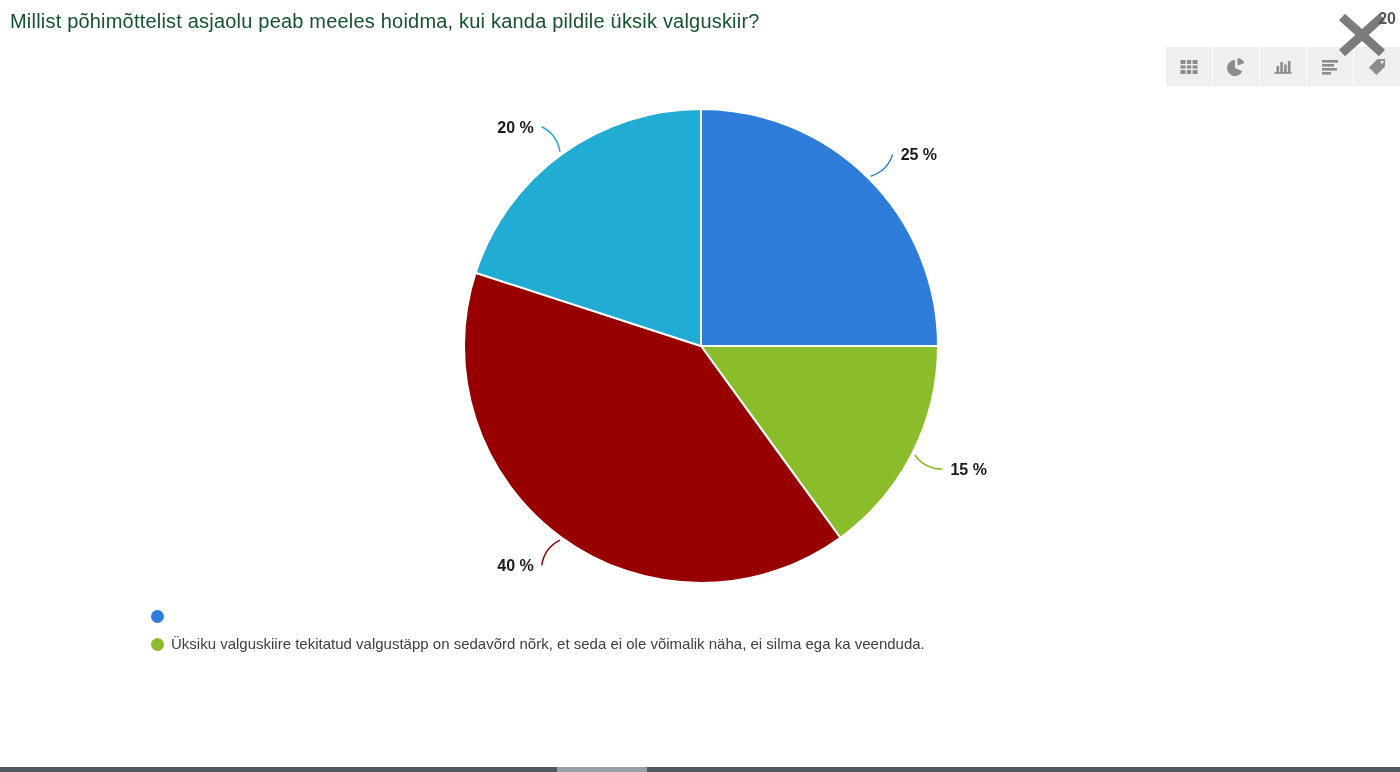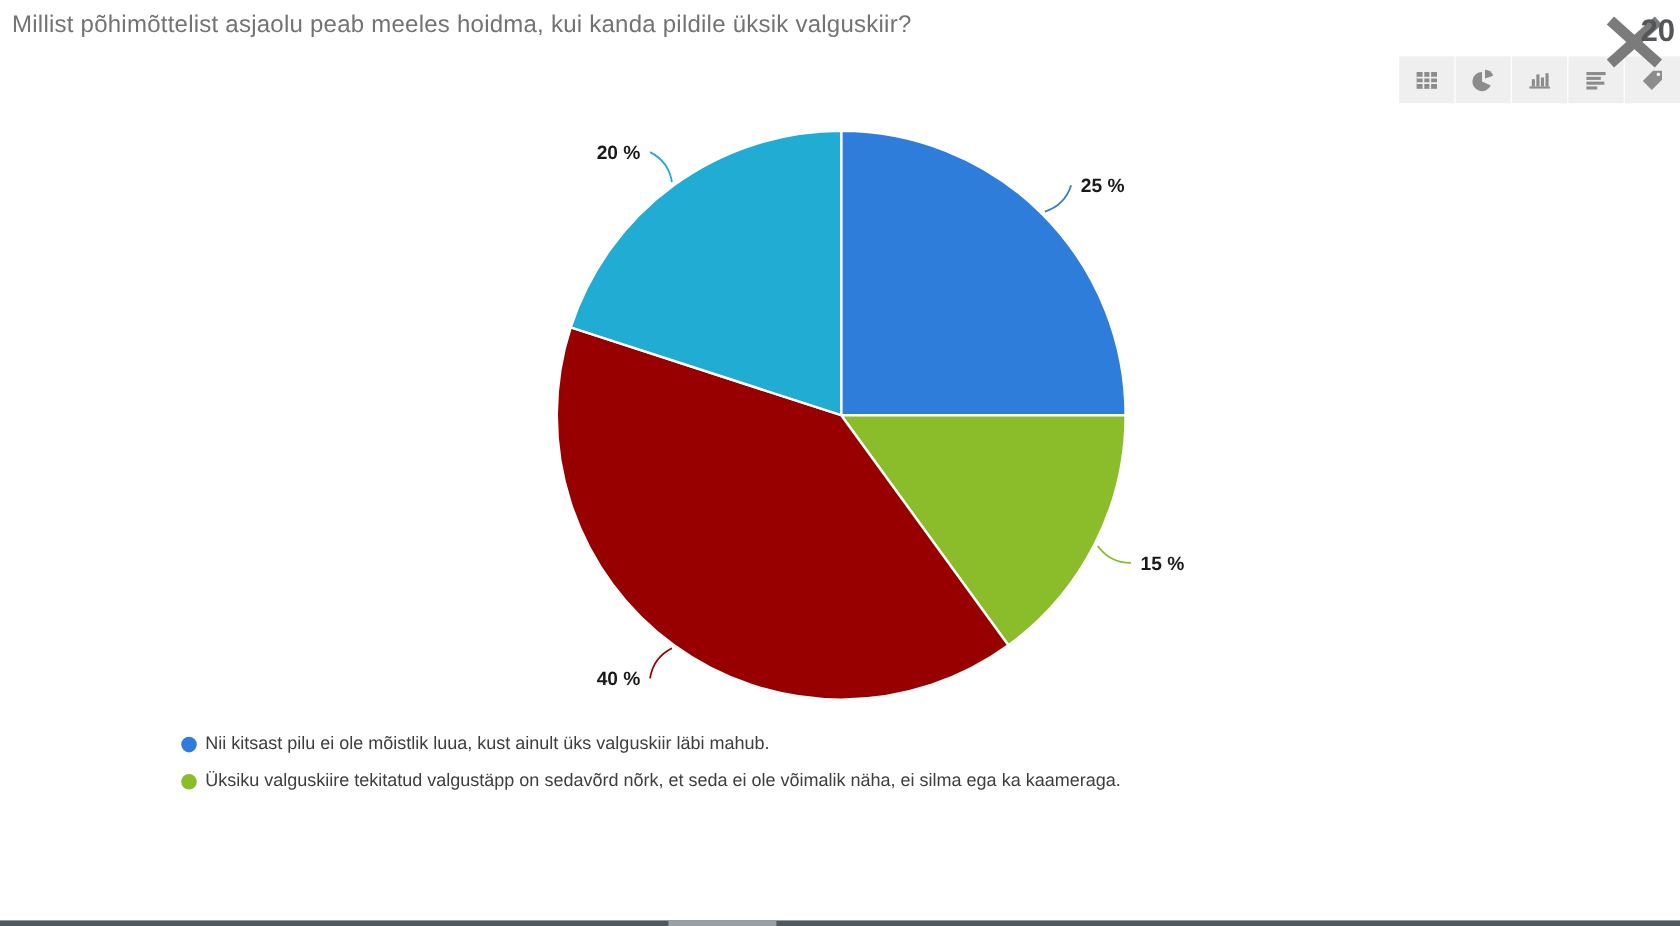--- a/index.html
+++ b/index.html
@@ -3,25 +3,25 @@
 <meta charset="utf-8">
 <style>
   html,body{margin:0;padding:0;}
   body{
     width:1400px;height:772px;position:relative;overflow:hidden;
     background:#ffffff;font-family:"Liberation Sans",sans-serif;
   }
   
   .question-title{
     position:absolute;left:10px;top:10px;max-width:1150px;
-    font-size:20px;font-weight:300;color:#737373;letter-spacing:.2px;
+    font-size:20px;font-weight:300;color:#14532d;letter-spacing:.2px;
   }
   .count-badge{
     position:absolute;top:10px;right:4px;z-index:4;
-    font-size:26px;font-weight:bold;color:#55565a;
+    font-size:16px;font-weight:bold;color:#55565a;
   }
   .close-btn{
     position:absolute;top:12px;right:12px;width:52px;height:46px;z-index:3;cursor:pointer;
   }
   
   .toolbar{
     position:absolute;top:47px;right:0;display:flex;gap:1px;z-index:2;
   }
   .toolbar .tb-btn{
     width:46px;height:39px;background:#efefef;border:0;padding:0;
@@ -105,23 +105,22 @@
     <text x="950.4627680550477" y="475.03142542941714" text-anchor="start" class="slice-label">15 %</text>
     <path d="M 559.9315394498065 540.1640786499875 Q 544.3487320842736 548.0015600444593 541.7101966287398 565.2436054756108" fill="none" stroke="#980000" stroke-width="1.5"></path>
     <text x="533.7101966287398" y="571.2436054756108" text-anchor="end" class="slice-label">40 %</text>
     <path d="M 559.9315394498065 151.83592135001263 Q 557.2930039942727 134.59387591886116 541.7101966287397 126.75639452438926" fill="none" stroke="#21ACD3" stroke-width="1.5"></path>
     <text x="533.7101966287397" y="132.75639452438926" text-anchor="end" class="slice-label">20 %</text>
   </svg>
 
 <div id="legend" class="legend">
     <div class="legend-row">
       <span class="legend-dot" style="background: rgb(47, 125, 218);"></span>
-      <span class="legend-label">Nii kitsast pilu ei ole mõistlik luua, kust ainult üks valguskiir läbi mahub.</span>
     </div>
     <div class="legend-row">
       <span class="legend-dot" style="background: rgb(138, 189, 41);"></span>
-      <span class="legend-label">Üksiku valguskiire tekitatud valgustäpp on sedavõrd nõrk, et seda ei ole võimalik näha, ei silma ega ka kaameraga.</span>
+      <span class="legend-label">Üksiku valguskiire tekitatud valgustäpp on sedavõrd nõrk, et seda ei ole võimalik näha, ei silma ega ka veenduda.</span>
     </div>
   </div>
 
 <div class="bottom-bar">
   <div class="bottom-bar-segment"></div>
 </div>
 
 </body></html>

